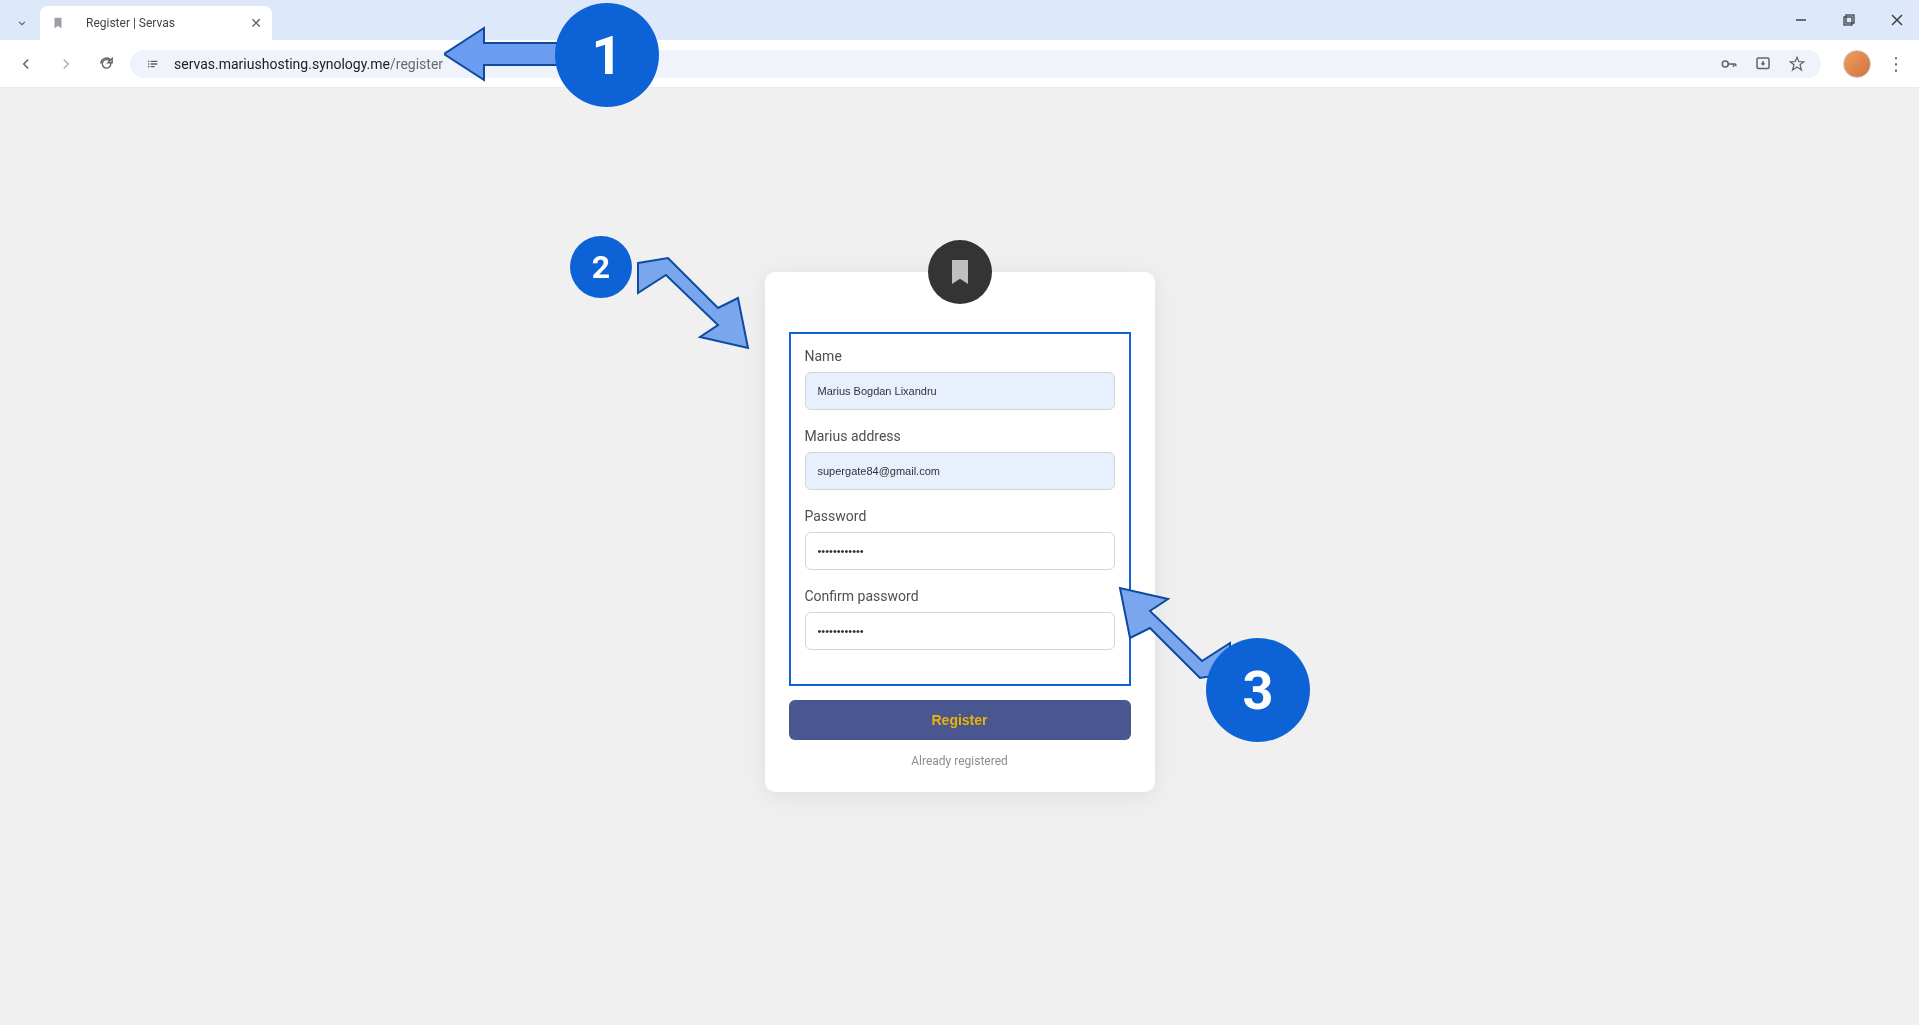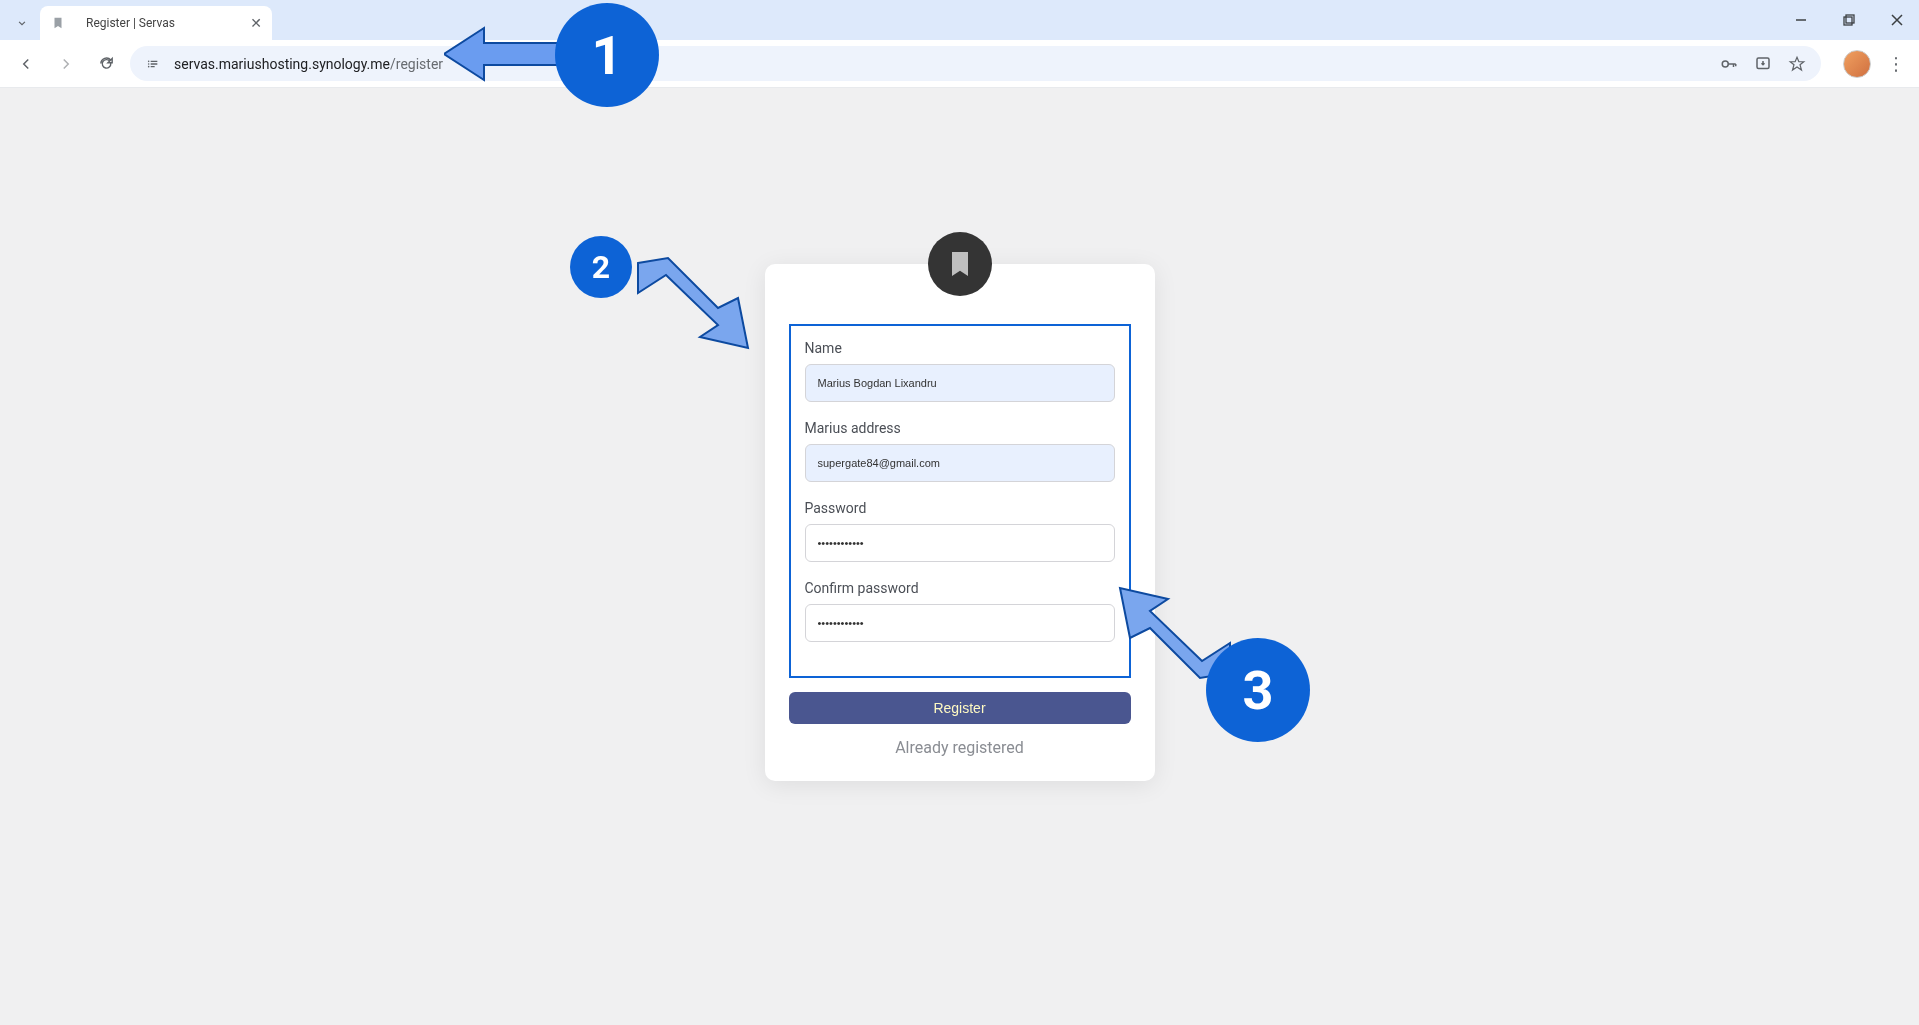--- a/index.html
+++ b/index.html
@@ -87,21 +87,21 @@
       align-items: center;
       justify-content: center;
       color: #5f6368;
       cursor: pointer;
     }
     .nav-btn.disabled { opacity: .5; }
     .address-bar {
       flex: 1;
       background: #eef3fc;
       border-radius: 20px;
-      height: 35px;
+      height: 28px;
       display: flex;
       align-items: center;
       padding: 0 14px;
       gap: 10px;
       font-size: 14px;
       color: #202124;
     }
     .site-icon {
       width: 20px;
       height: 20px;
@@ -127,21 +127,21 @@
     .page {
       background: #f0f0f1;
       height: calc(100% - 88px);
       position: relative;
       display: flex;
       justify-content: center;
     }
 
     .card {
       position: absolute;
-      top: 176px;
+      top: 184px;
       width: 390px;
       background: #fff;
       border-radius: 10px;
       box-shadow: 0 4px 24px rgba(0,0,0,.08);
       padding: 60px 24px 24px;
     }
     .logo-circle {
       position: absolute;
       top: -32px;
       left: 50%;
@@ -176,34 +176,34 @@
       border-radius: 6px;
       padding: 0 12px;
       font-size: 11px;
       color: #333;
       background: #fff;
     }
     .input.filled { background: #e8f0fe; }
 
     .register-btn {
       width: 100%;
-      height: 32px;
+      height: 40px;
       background: #4a5690;
-      color: #fef9c3;
+      color: #eab308;
       border: none;
       border-radius: 6px;
       font-size: 14px;
-      font-weight: 400;
+      font-weight: 700;
       cursor: pointer;
       margin-bottom: 14px;
     }
     .already-link {
       display: block;
       text-align: center;
-      font-size: 16px;
+      font-size: 12px;
       color: #8a8d93;
       text-decoration: none;
       cursor: pointer;
     }
 
     
     .marker {
       position: absolute;
       width: 62px;
       height: 62px;

